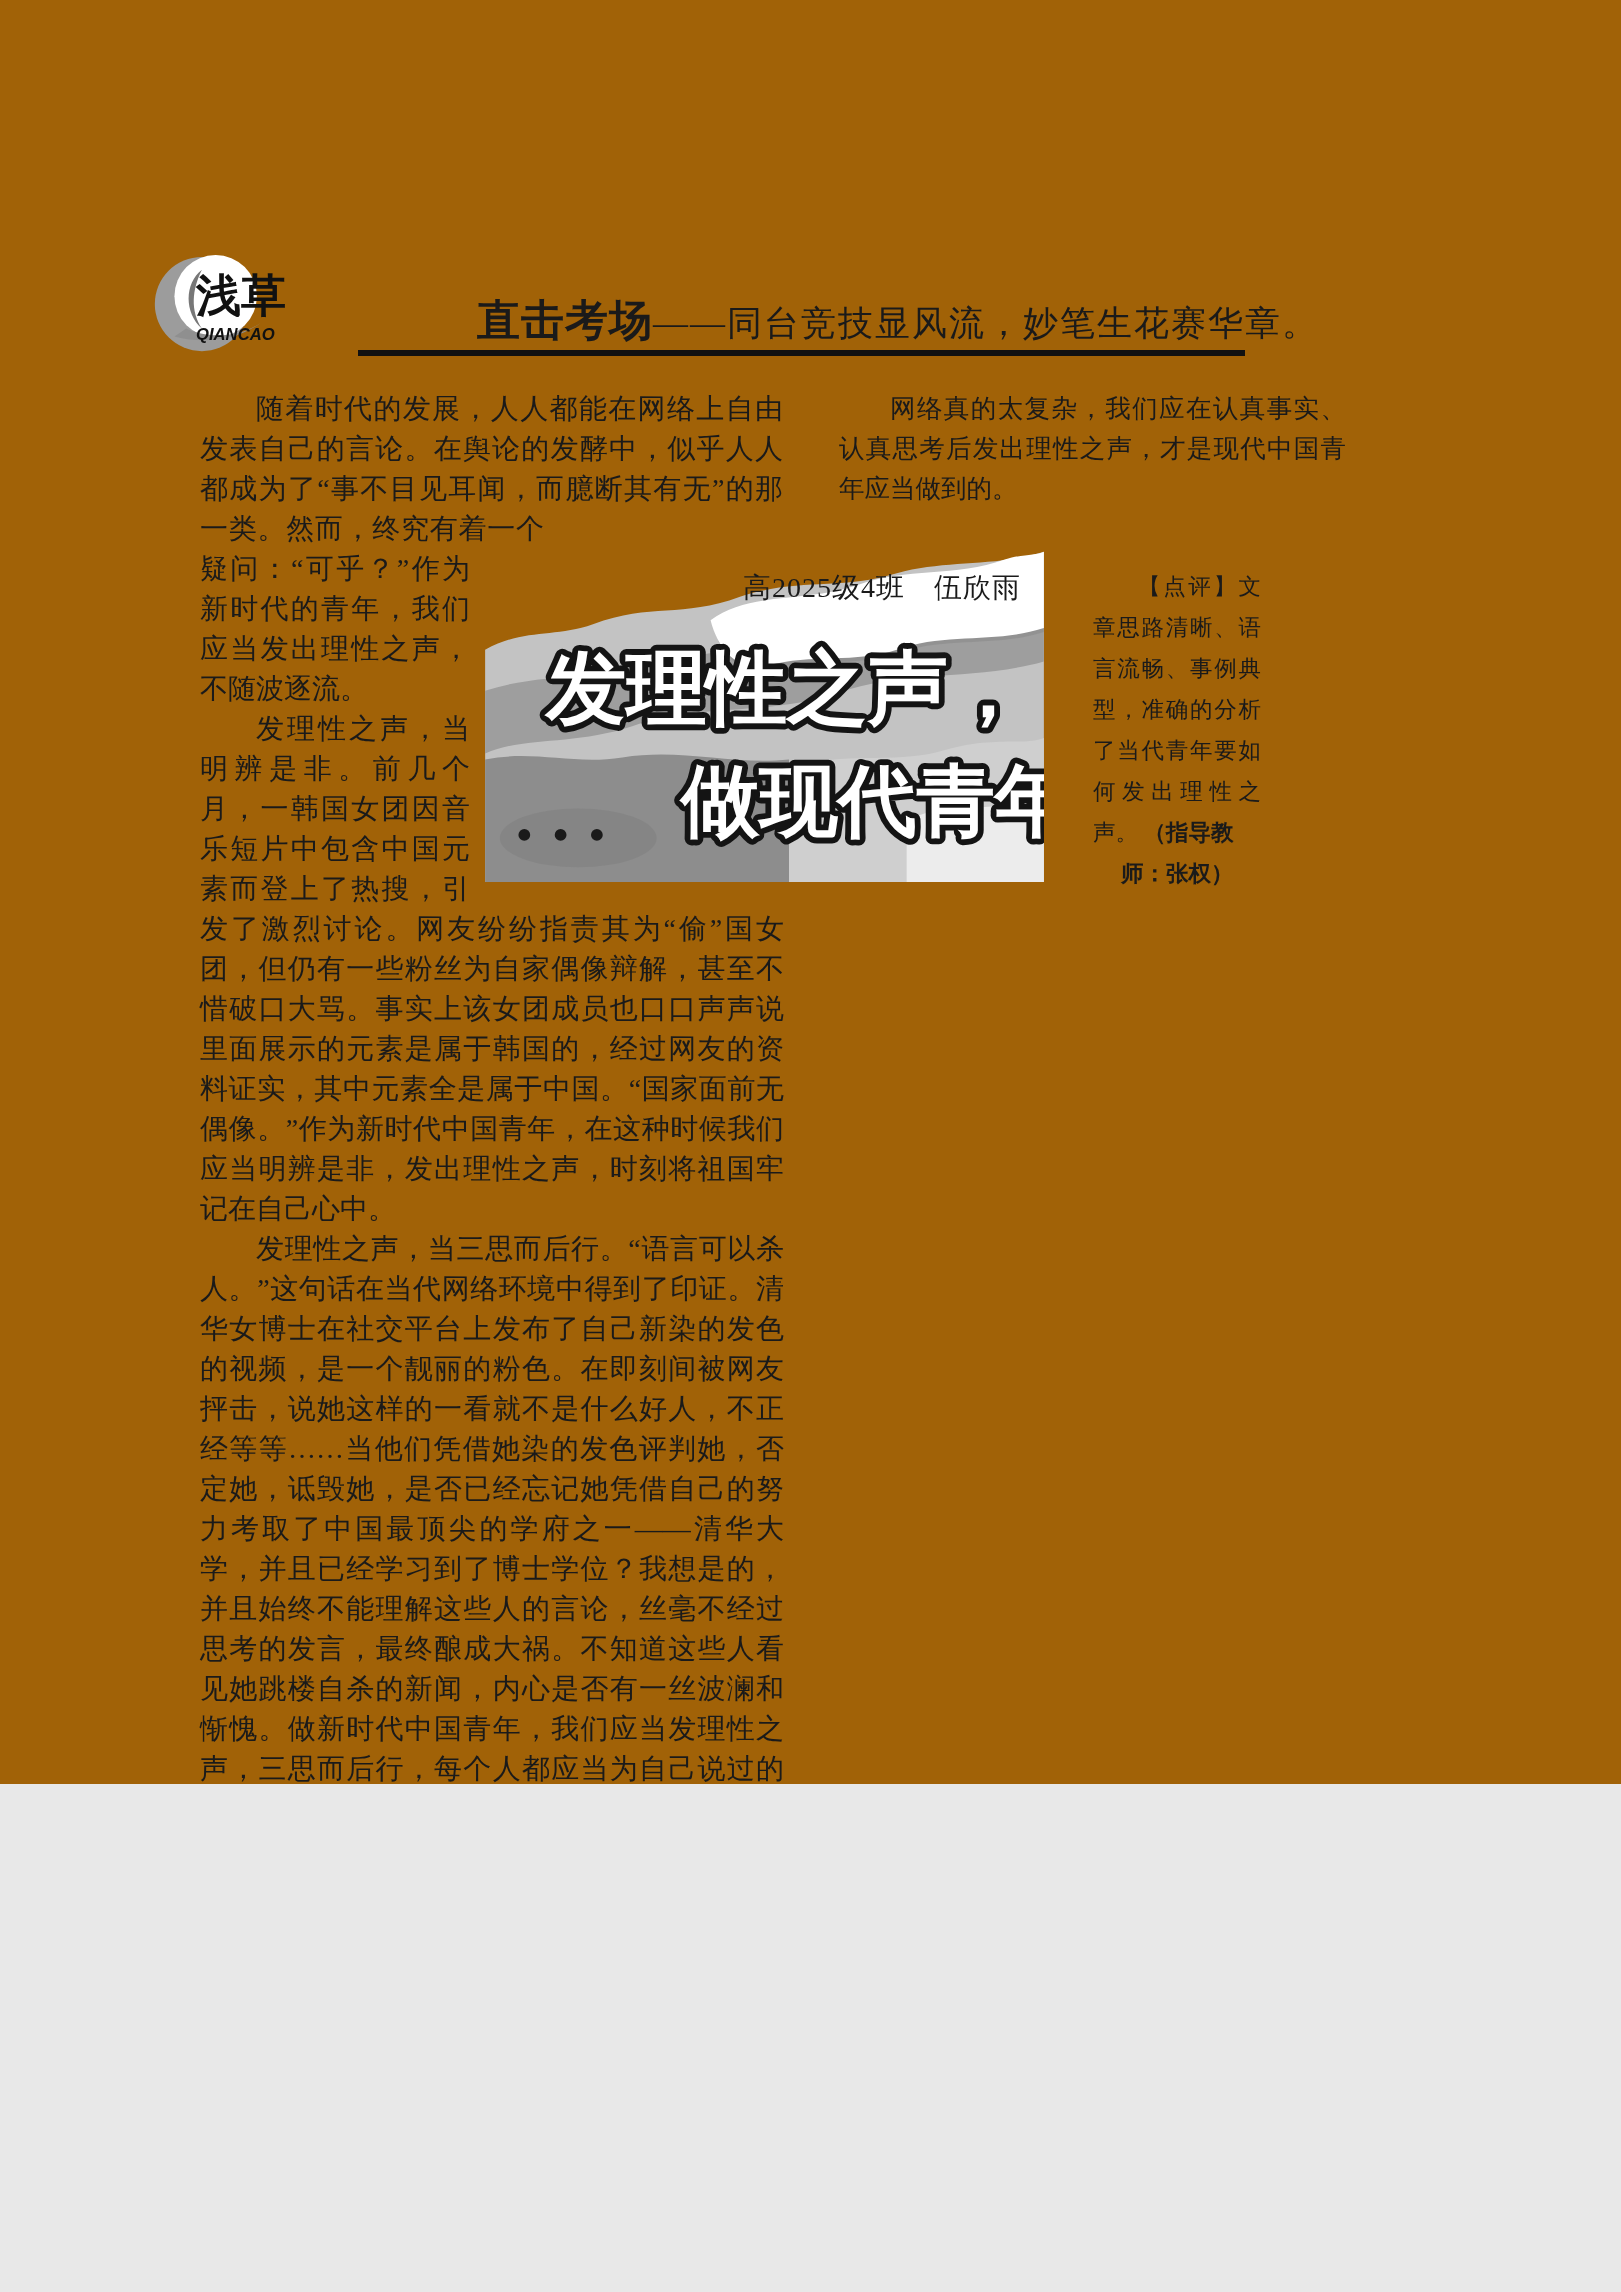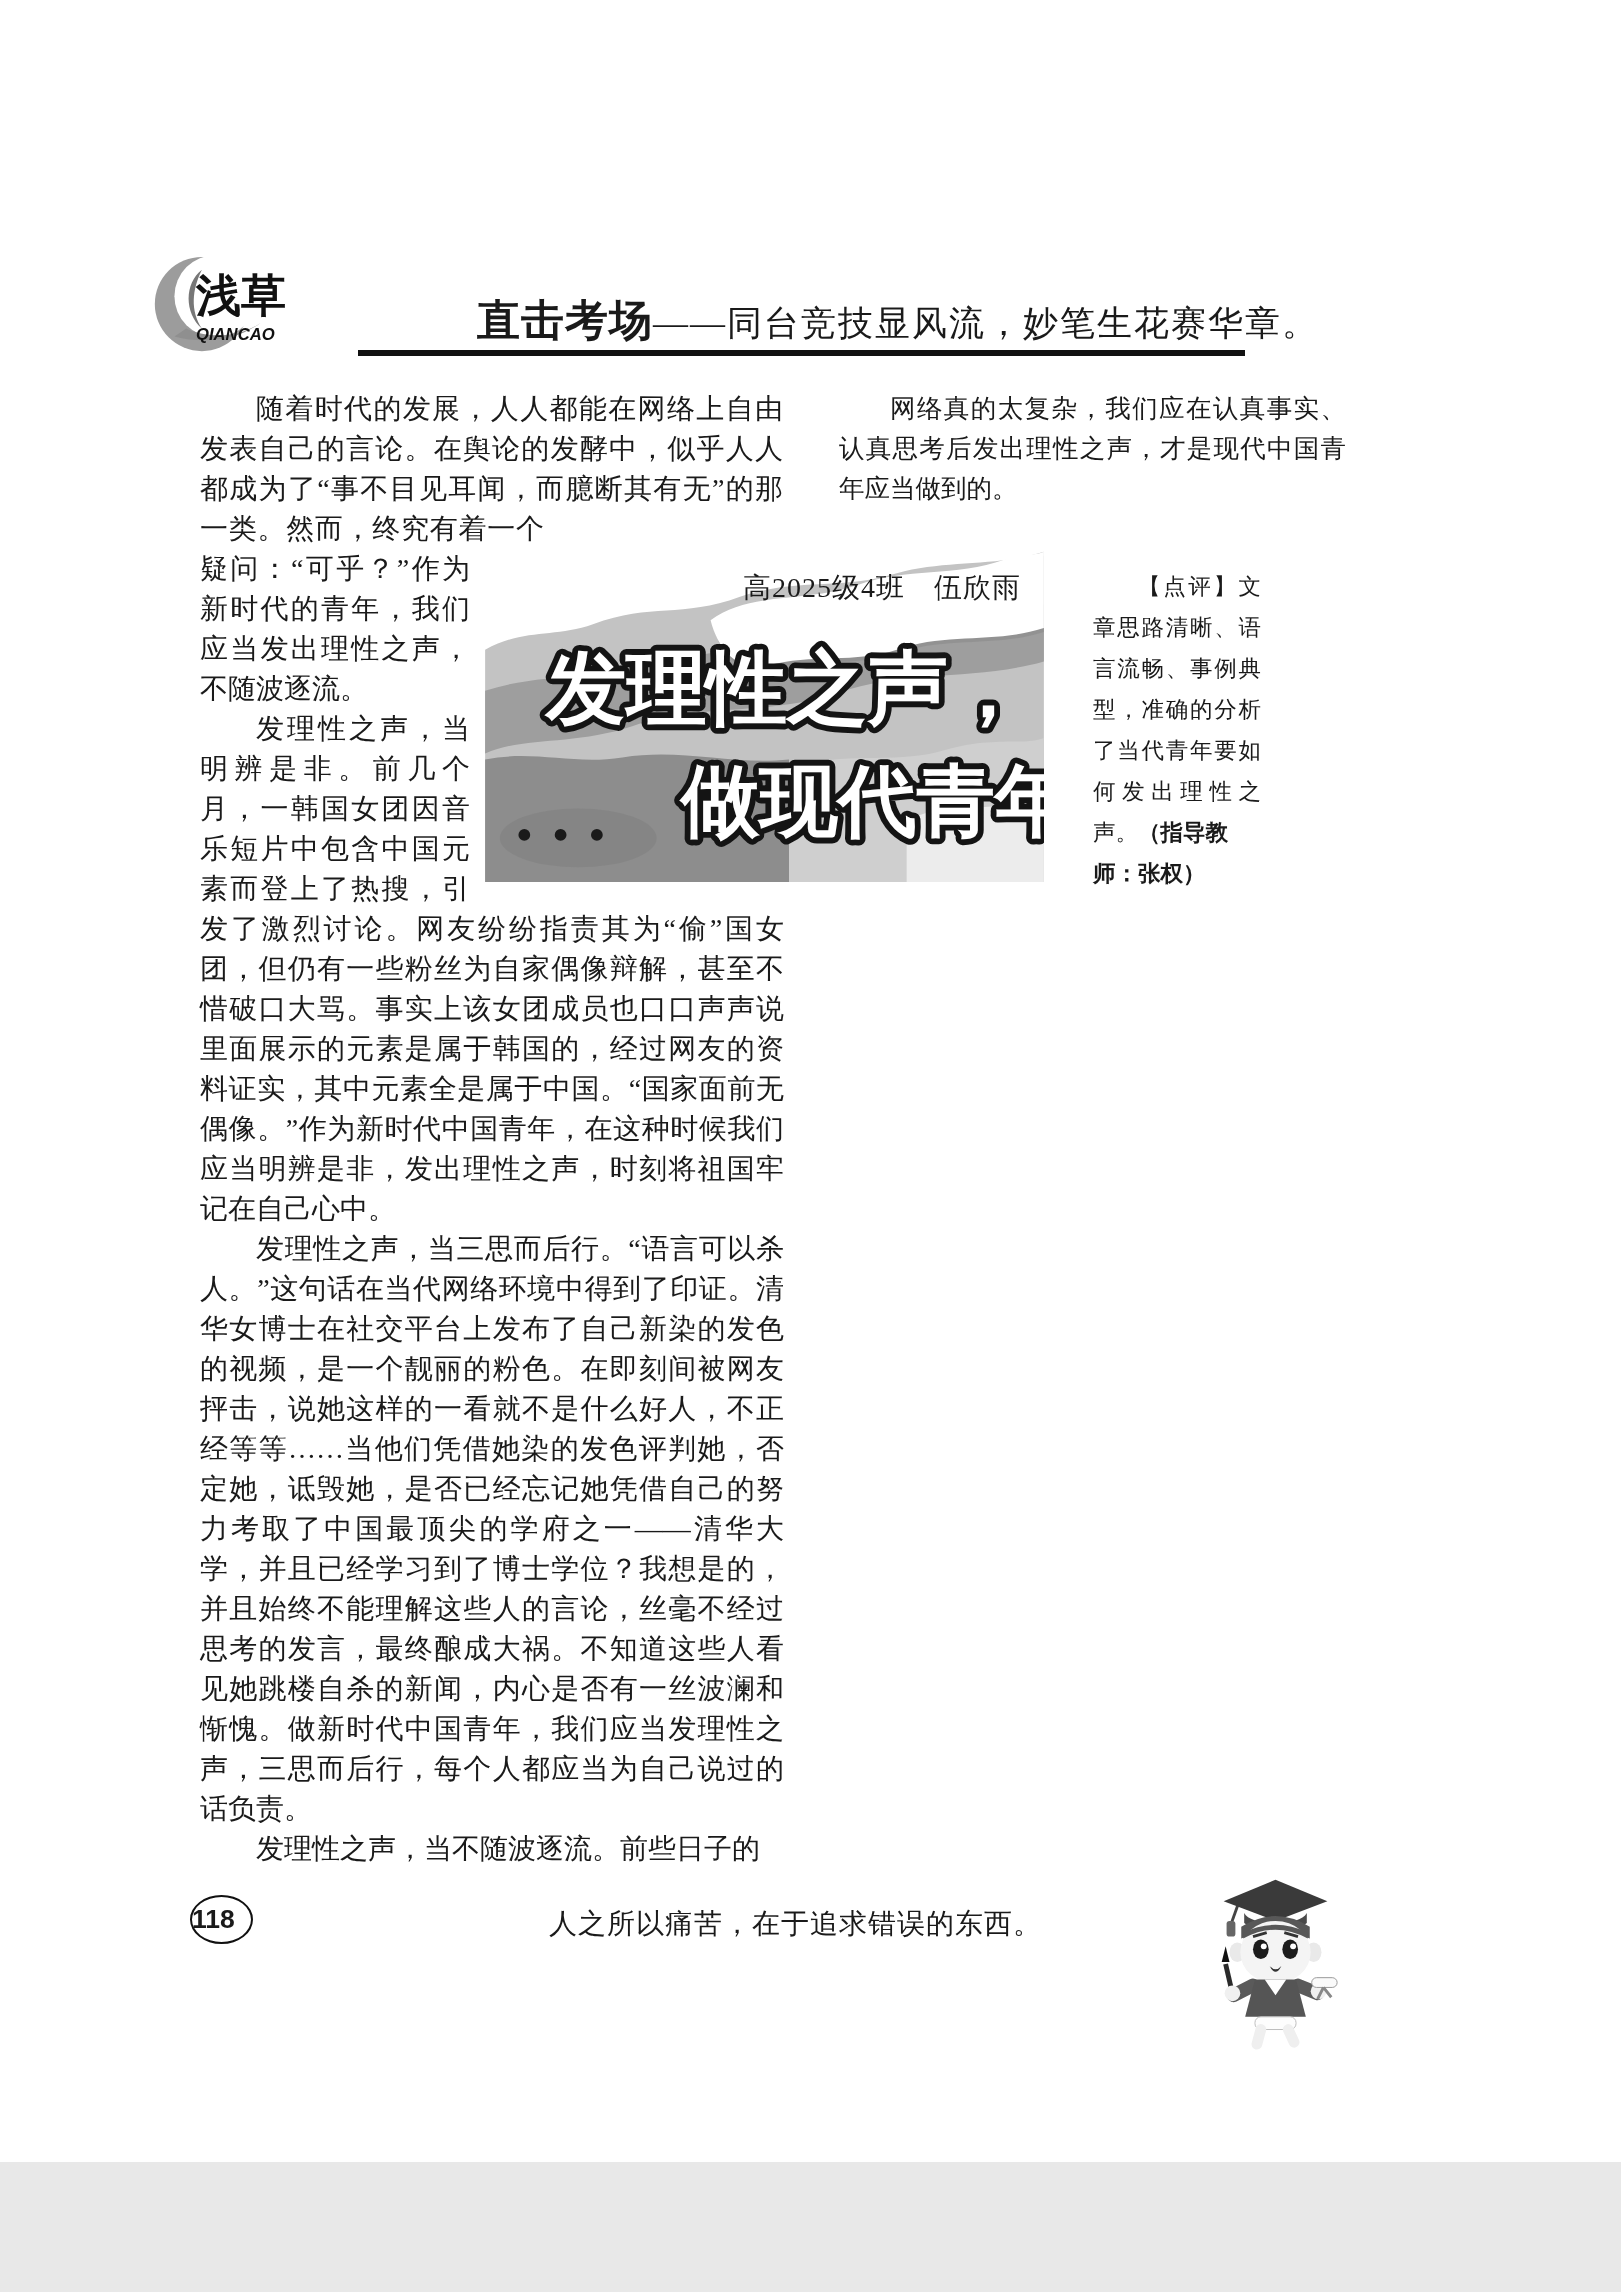--- a/index.html
+++ b/index.html
@@ -1,17 +1,17 @@
 <!DOCTYPE html>
 <html><head>
 <meta charset="utf-8">
 <style>
   html,body{margin:0;padding:0;background:#e8e8e8;}
   .page{
-    position:relative;width:1621px;height:2162px;background:#ffffff;
+    position:relative;width:1621px;height:1784px;background:#a16207;
     margin:0 auto;overflow:hidden;color:#1a1a1a;
     font-family:"Liberation Serif",serif;
   }
   
   .logo-wrap{position:absolute;left:145px;top:250px;width:206px;height:113px;}
   .header-line{position:absolute;left:477px;top:292px;white-space:nowrap;}
   .header-bold{font-family:"Liberation Sans",sans-serif;font-weight:bold;font-size:43px;letter-spacing:1px;}
   .header-tagline{font-family:"Liberation Serif",serif;font-size:35px;letter-spacing:2px;}
   .header-rule{position:absolute;left:358px;top:350px;width:887px;height:5.9px;background:#111;}
   
@@ -21,21 +21,21 @@
   .col-left{left:200px;top:389px;width:584px;font-size:28px;line-height:40px;}
   .col-right{left:838px;top:389px;width:508px;font-size:25.5px;line-height:40px;}
   .fr{float:right;clear:right;}
   .fl{float:left;clear:left;}
   
   .title-art{position:absolute;left:485px;top:534px;width:559px;height:348px;}
   .byline{position:absolute;left:743px;top:569px;font-size:28px;letter-spacing:1px;white-space:nowrap;}
   
   .comment{margin-top:57px;width:423px;font-size:22.5px;line-height:41px;}
   .cmt-label{font-weight:normal;font-family:"Liberation Sans",sans-serif;}
-  .credit{display:block;text-align:left;font-weight:bold;
+  .credit{display:block;text-align:right;font-weight:bold;
           font-family:"Liberation Sans",sans-serif;margin-top:-41px;padding-right:27.4px;}
   
   .page-num{position:absolute;left:190px;top:1895px;width:59px;height:45px;
     border:2.9px solid #111;border-radius:50%;display:flex;align-items:center;
     font-family:"Liberation Sans",sans-serif;font-weight:bold;font-size:26.5px;}
   .footer-quote{position:absolute;left:549px;top:1905px;font-size:28px;letter-spacing:1px;white-space:nowrap;}
   .mascot{position:absolute;left:1202px;top:1872px;width:147px;height:181px;}
 </style>
 </head>
 <body>

